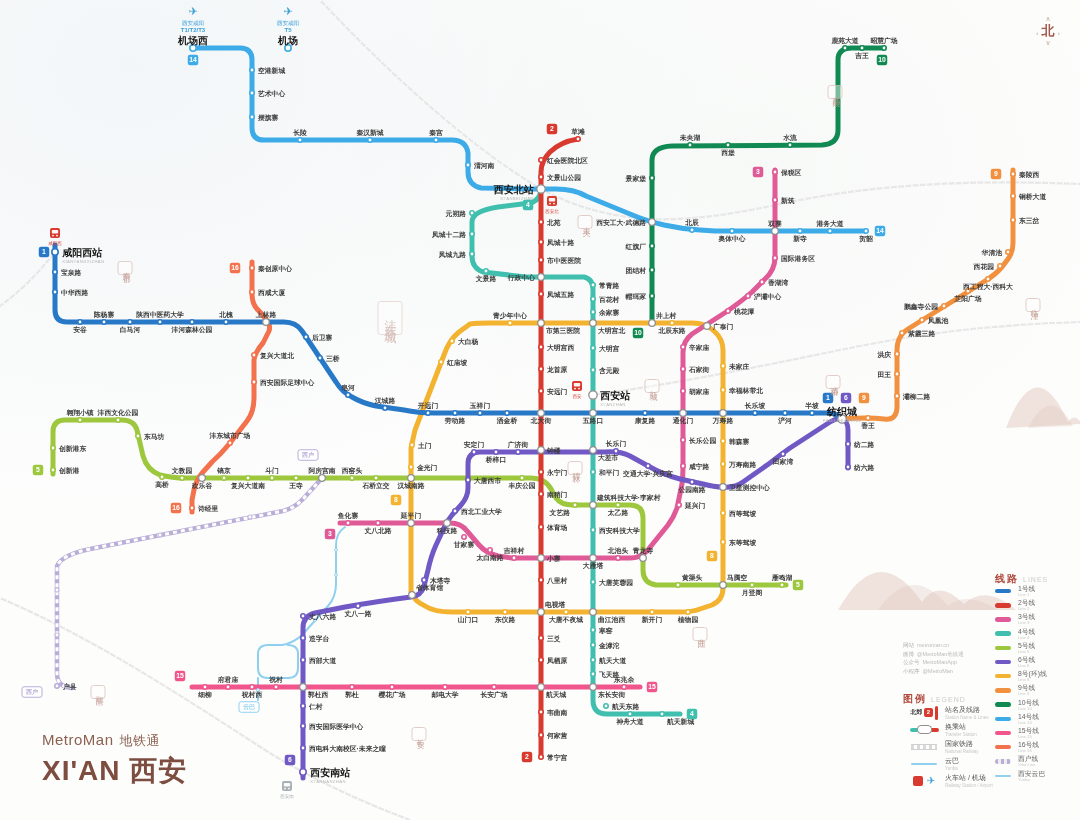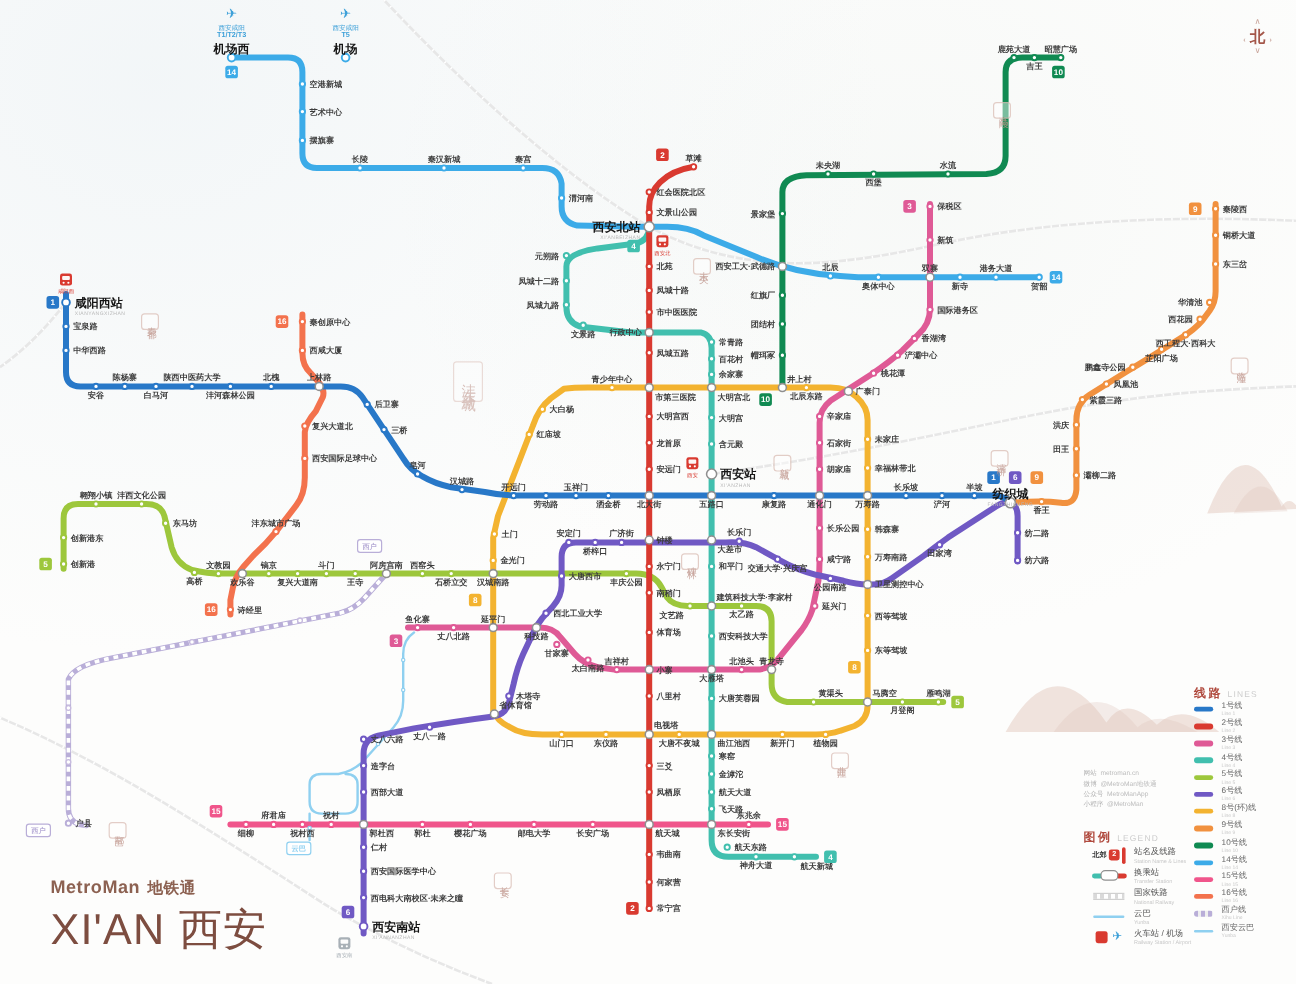--- a/index.html
+++ b/index.html
@@ -5,23 +5,23 @@
   html,body{margin:0;padding:0;width:1080px;height:820px;overflow:hidden;
     font-family:"Liberation Sans","DejaVu Sans",sans-serif;
     background:#fdfdfc;}
   #stage{position:relative;width:1080px;height:820px;
     background:radial-gradient(ellipse at 12% 8%, rgba(205,222,233,.22), transparent 45%),
                radial-gradient(ellipse at 70% 20%, rgba(214,226,222,.15), transparent 40%),#fdfdfc;}
   svg{position:absolute;left:0;top:0;}
   .hud{position:absolute;pointer-events:none;}
   
   #brand{left:42px;top:731px;}
-  #brand .row1{font-size:15px;font-weight:bold;color:#8c6151;letter-spacing:.5px;}
+  #brand .row1{font-size:15px;font-weight:normal;color:#8c6151;letter-spacing:.5px;}
   #brand .row1 .zh{font-size:13px;margin-left:6px;}
-  #brand .row2{font-size:36px;font-weight:400;color:#7d4d40;letter-spacing:1px;margin-top:2px;}
+  #brand .row2{font-size:28px;font-weight:700;color:#7d4d40;letter-spacing:1px;margin-top:2px;}
   
   #compass{left:1026px;top:16px;width:44px;text-align:center;color:#a4574a;}
   #compass .n{font-size:13px;font-weight:bold;font-family:"Liberation Serif","DejaVu Serif",serif;}
   #compass .arr{font-size:7px;color:#c9a59b;line-height:6px;}
   
   .airhead{position:absolute;width:90px;margin-left:-45px;text-align:center;pointer-events:none;}
   .airhead .carrier{color:#3b9fd8;font-size:5.5px;}
   .airhead .term{color:#3b9fd8;font-size:6px;font-weight:bold;}
   
   .district{position:absolute;writing-mode:vertical-rl;border:1px solid #ddc2ba;color:#bd9288;

